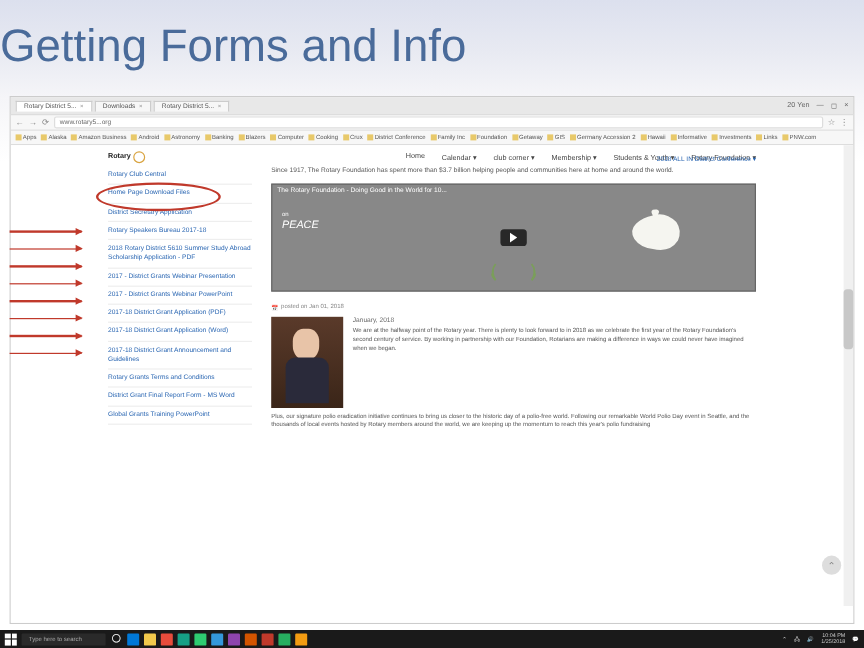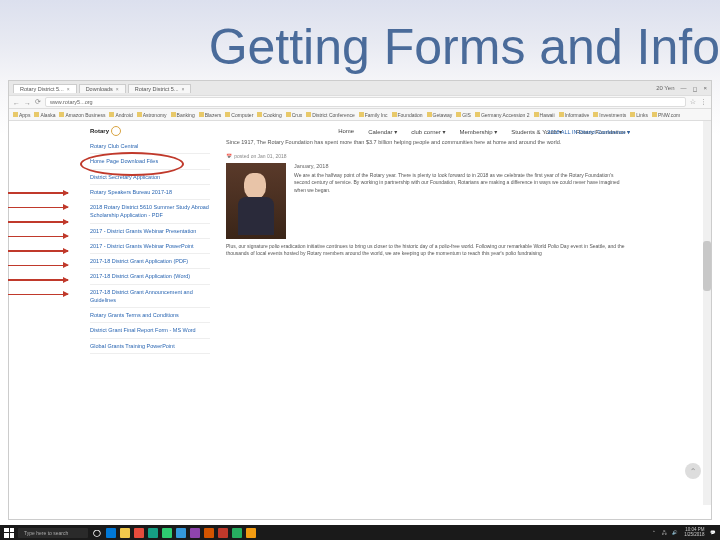--- a/index.html
+++ b/index.html
@@ -1,19 +1,19 @@
 <!DOCTYPE html>
 <html><head>
 <meta charset="utf-8">
 <style>
   * { box-sizing: border-box; margin: 0; padding: 0; }
   html, body { width: 720px; height: 540px; font-family: Arial, sans-serif; overflow: hidden; }
   body { background: linear-gradient(#dce0ee, #e8eaf2 8%, #f5f5f8 15%, #fff 25%); }
 
-  .slide-title { text-align: right; font-size: 50px; color: #4a6b9a; font-weight: 400; padding: 18px 0 8px; font-family: "Segoe UI", Arial, sans-serif; }
+  .slide-title { text-align: left; font-size: 38px; color: #4a6b9a; font-weight: 400; padding: 18px 0 8px; font-family: "Segoe UI", Arial, sans-serif; }
 
   .browser { position: absolute; top: 80px; left: 8px; right: 8px; bottom: 20px; background: #fff; border: 1px solid #ccc; font-size: 6px; }
 
   .tabbar { height: 14px; background: #e8e8e8; display: flex; align-items: center; padding: 0 4px; gap: 2px; }
   .tab { background: #f7f7f7; border: 1px solid #ccc; border-bottom: none; padding: 1px 6px; font-size: 5.5px; color: #555; display: flex; align-items: center; gap: 3px; }
   .tab.active { background: #fff; }
   .tab-x { color: #888; font-size: 5px; }
   .tabbar-right { margin-left: auto; display: flex; gap: 6px; color: #666; font-size: 6px; align-items: center; }
 
   .addrbar { height: 14px; background: #f7f7f7; border-top: 1px solid #ddd; border-bottom: 1px solid #ddd; display: flex; align-items: center; padding: 0 4px; gap: 4px; }
@@ -233,20 +233,31 @@
           <div class="sidebar-item">2017-18 District Grant Application (Word)</div>
           <div class="sidebar-item">2017-18 District Grant Announcement and Guidelines</div>
           <div class="sidebar-item">Rotary Grants Terms and Conditions</div>
           <div class="sidebar-item">District Grant Final Report Form - MS Word</div>
           <div class="sidebar-item">Global Grants Training PowerPoint</div>
         </div>
 
         <div class="main">
           <p class="intro">Since 1917, The Rotary Foundation has spent more than $3.7 billion helping people and communities here at home and around the world.</p>
 
+          <div class="video">
+            <div class="video-title">The Rotary Foundation - Doing Good in the World for 10...</div>
+            <div class="peace"><span class="pre">on</span><span>PEACE</span></div>
+            <svg class="dove" viewBox="0 0 100 70">
+                <path d="M50 10 Q65 5 78 18 Q85 28 80 40 Q70 55 50 50 Q35 48 28 38 Q22 28 30 20 Q38 12 50 10 Z M50 10 Q45 2 55 3 Q60 5 55 10" fill="#f5f5f0"></path>
+              </svg>
+            <svg class="laurel" viewBox="0 0 100 40">
+                <path d="M20 35 Q10 20 20 8 M20 35 Q14 30 14 24 M20 35 Q14 26 16 18 M80 35 Q90 20 80 8 M80 35 Q86 30 86 24 M80 35 Q86 26 84 18" stroke="#7a9e5a" stroke-width="3" fill="none"></path>
+              </svg>
+            <div class="play"></div>
+          </div>
 
           <div class="article-meta">📅 <span>posted on Jan 01, 2018</span></div>
           <div class="article">
             <div class="portrait"></div>
             <div>
               <div class="article-sub">January, 2018</div>
               <p class="article-body">We are at the halfway point of the Rotary year. There is plenty to look forward to in 2018 as we celebrate the first year of the Rotary Foundation's second century of service. By working in partnership with our Foundation, Rotarians are making a difference in ways we could never have imagined when we began.</p>
             </div>
           </div>
           <p class="article-body" style="margin-top:4px">Plus, our signature polio eradication initiative continues to bring us closer to the historic day of a polio-free world. Following our remarkable World Polio Day event in Seattle, and the thousands of local events hosted by Rotary members around the world, we are keeping up the momentum to reach this year's polio fundraising</p>

